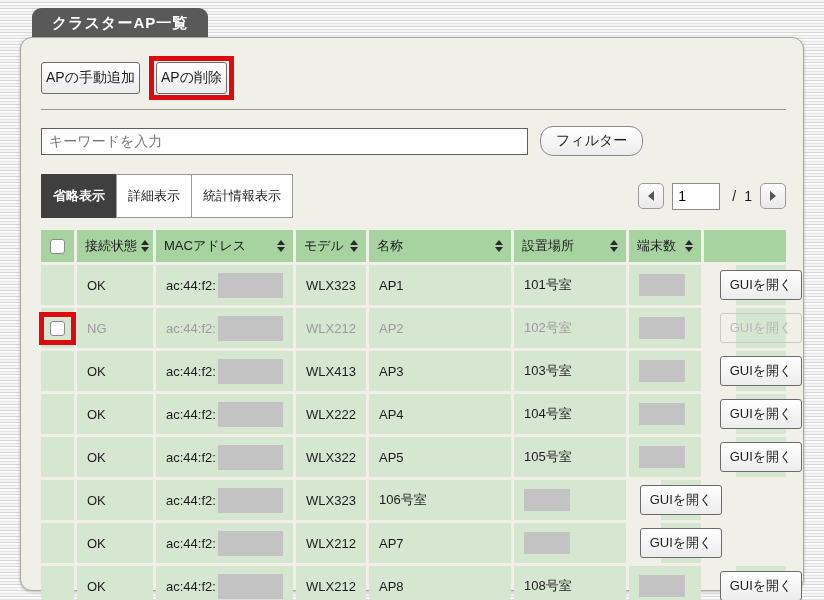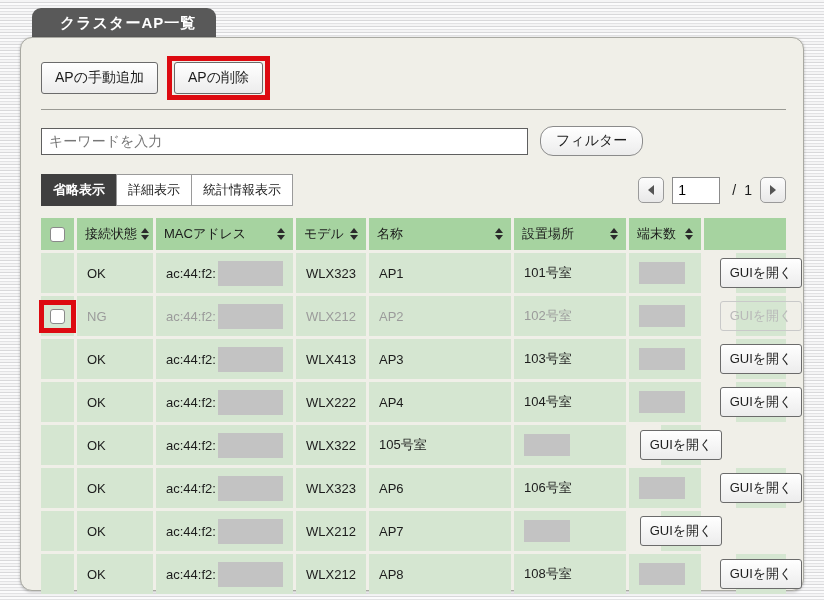--- a/index.html
+++ b/index.html
@@ -8,53 +8,53 @@
     font-family:"Liberation Sans","DejaVu Sans",sans-serif;
     background: repeating-linear-gradient(to bottom,
       #f4f4f5 0px, #f4f4f5 2px, #d8d8da 2px, #d8d8da 3px,
       #fbfbfc 3px, #fbfbfc 5px, #e2e2e4 5px, #e2e2e4 6px);
     color:#1c1c1c;
   }
   
   .title-tab {
     position:absolute; left:32px; top:8px;
     background:#595959; color:#fff; font-weight:bold; font-size:15px;
-    padding:6px 20px 8px 28px; border-radius:9px 9px 0 0; letter-spacing:1px;
+    padding:6px 20px 8px 20px; border-radius:9px 9px 0 0; letter-spacing:1px;
   }
   
   .panel {
     position:absolute; left:20px; top:37px; width:784px; height:554px;
     background:#f0efe8; border:1px solid #a9a9a2; border-radius:12px;
     padding:20px 17px 0 20px;
     box-shadow:0 1px 3px rgba(0,0,0,.25);
   }
   
   .btn {
     font-family:inherit; font-size:14px; color:#1c1c1c;
     background:linear-gradient(#ffffff,#ececec);
     border:1px solid #6b6b6b; border-radius:3px;
-    padding:6px 13px; cursor:pointer; white-space:nowrap;
+    padding:6px 4px; cursor:pointer; white-space:nowrap;
   }
   .toolbar { display:flex; align-items:center; gap:9px; height:40px; }
   .red-box { border:5px solid #dd0a10; padding:1px 2px; display:inline-flex; align-items:center; }
   .divider { border:none; border-top:1px solid #9a9a94; margin:11px 0 16px 0; }
   
   .filter-row { display:flex; align-items:center; gap:12px; }
   .keyword-input {
     width:487px; height:27px; border:1px solid #5f5f5f; background:#fff;
     font-family:inherit; font-size:14px; padding:0 7px; color:#4c1d95;
   }
   .keyword-input::placeholder { color:#777; }
   .filter-btn { border-radius:13px; border-color:#8b8b8b; padding:5px 15px; }
   
   .tabs-row { display:flex; align-items:center; justify-content:space-between; margin-top:18px; }
   .vtabs { display:flex; }
   .vtab {
     border:1px solid #9a9a9a; background:#fff; color:#1c1c1c;
-    font-size:13px; padding:6px 11px; margin-left:-1px; cursor:pointer; white-space:nowrap;
+    font-size:13px; padding:12px 11px; margin-left:-1px; cursor:pointer; white-space:nowrap;
   }
   .vtab:first-child { margin-left:0; }
   .vtab.active { background:#3f3f3f; border-color:#3f3f3f; color:#fff; font-weight:bold; }
   .pager { display:flex; align-items:center; gap:8px; font-size:14px; }
   .pg-btn {
     width:26px; height:26px; border:1px solid #9a9a9a; border-radius:5px;
     background:linear-gradient(#fcfcfc,#e8e8e8); cursor:pointer;
     display:inline-flex; align-items:center; justify-content:center;
   }
   .tri-left  { width:0; height:0; border-top:5px solid transparent; border-bottom:5px solid transparent; border-right:6px solid #555; }
@@ -304,20 +304,23 @@
       <span>OK</span>
     </div>
     <div class="cell">
       <span>ac:44:f2:</span>
       <span class="redact mac-redact"></span>
     </div>
     <div class="cell">
       <span>WLX322</span>
     </div>
     <div class="cell">
+      <span>AP5</span>
+    </div>
+    <div class="cell">
       <span>105号室</span>
     </div>
     <div class="cell">
       <span class="redact count-redact"></span>
     </div>
     <div class="cell btn-cell">
       <button class="btn gui-btn">GUIを開く</button>
     </div>
   </div>
 
@@ -329,23 +332,20 @@
       <span>OK</span>
     </div>
     <div class="cell">
       <span>ac:44:f2:</span>
       <span class="redact mac-redact"></span>
     </div>
     <div class="cell">
       <span>WLX323</span>
     </div>
     <div class="cell">
-      <span>AP6</span>
-    </div>
-    <div class="cell">
       <span>106号室</span>
     </div>
     <div class="cell">
       <span class="redact count-redact"></span>
     </div>
     <div class="cell btn-cell">
       <button class="btn gui-btn">GUIを開く</button>
     </div>
   </div>
 

